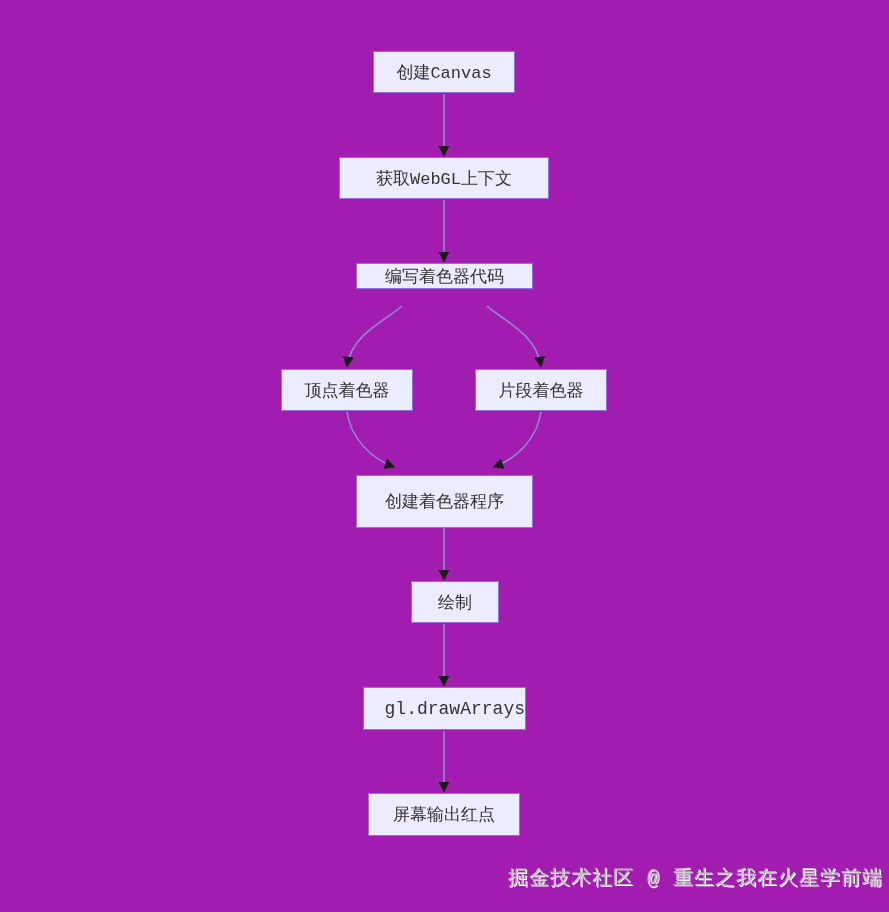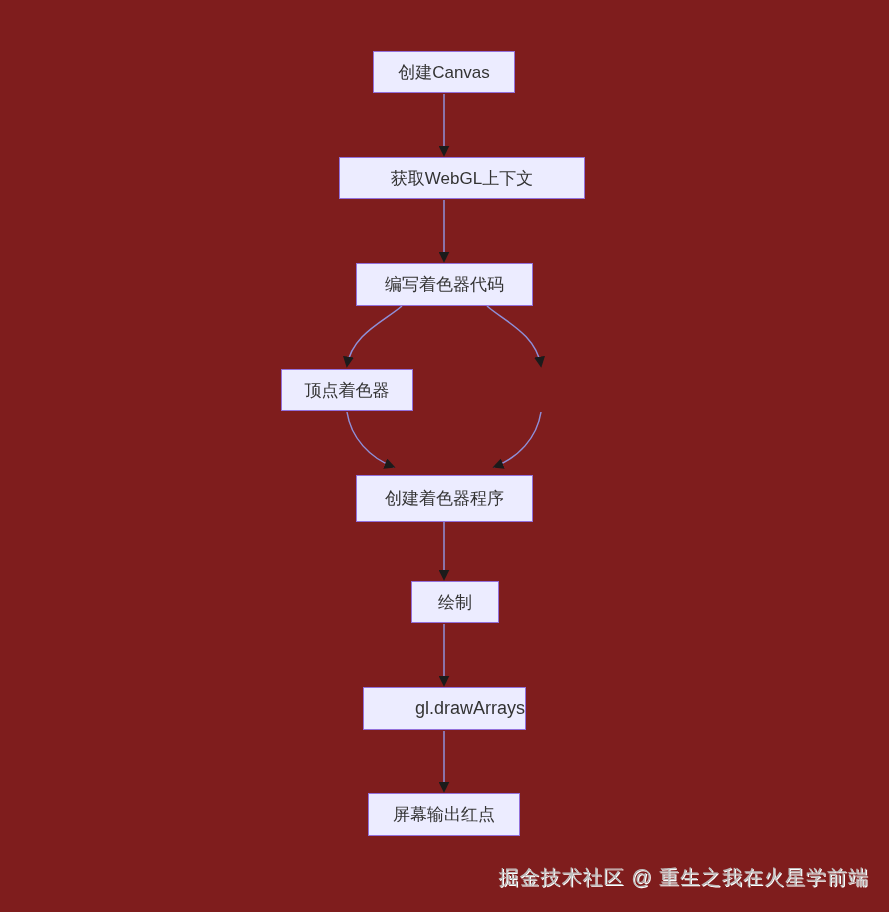--- a/index.html
+++ b/index.html
@@ -5,22 +5,23 @@
   html, body {
     margin: 0;
     padding: 0;
     background: #ffffff;
     font-family: "Liberation Sans", "DejaVu Sans", sans-serif;
   }
   .canvas {
     position: relative;
     width: 889px;
     height: 912px;
-    background: #7f1d1d;
+    background: #a21caf;
     overflow: hidden;
+    font-family: Liberation Mono, monospace;
   }
   .edges-layer {
     position: absolute;
     left: 0;
     top: 0;
     width: 889px;
     height: 912px;
     pointer-events: none;
   }
   .edge {
@@ -41,21 +42,21 @@
     white-space: nowrap;
     text-align: center;
   }
   .node.mono-label {
     font-size: 18px;
     justify-content: flex-end;
   }
   .watermark {
     position: absolute;
     top: 864px;
-    right: 20px;
+    right: 6px;
     font-size: 20px;
     color: #bdbdbd;
     text-shadow: 1px 1px 0 #ffffff;
     letter-spacing: 1px;
     white-space: nowrap;
   }
 </style>
 </head>
 <body>
 
@@ -75,34 +76,37 @@
     <path class="edge" d="M541,412 C537,438 518,458 494,467" marker-end="url(#arrowhead)"></path>
     <path class="edge" d="M444,518 L444,579" marker-end="url(#arrowhead)"></path>
     <path class="edge" d="M444,624 L444,685" marker-end="url(#arrowhead)"></path>
     <path class="edge" d="M444,731 L444,791" marker-end="url(#arrowhead)"></path>
   </svg>
 
   <div class="node" style="left:373px; top:51px;  width:142px; height:42px;">
     <span>创建Canvas</span>
   </div>
 
-  <div class="node" style="left:339px; top:157px; width:246px; height:42px;">
+  <div class="node" style="left:339px; top:157px; width:210px; height:42px;">
     <span>获取WebGL上下文</span>
   </div>
 
-  <div class="node" style="left:356px; top:263px; width:177px; height:43px;text-align:center;">
+  <div class="node" style="left:356px; top:263px; width:177px; height:26px;text-align:center;">
     <span>编写着色器代码</span>
   </div>
 
   <div class="node" style="left:281px; top:369px; width:132px; height:42px;">
     <span>顶点着色器</span>
   </div>
 
+  <div class="node" style="left:475px; top:369px; width:132px; height:42px;">
+    <span>片段着色器</span>
+  </div>
 
-  <div class="node" style="left:356px; top:475px; width:177px; height:47px;">
+  <div class="node" style="left:356px; top:475px; width:177px; height:53px;">
     <span>创建着色器程序</span>
   </div>
 
   <div class="node" style="left:411px; top:581px; width:88px; height:42px;">
     <span>绘制</span>
   </div>
 
   <div class="node mono-label" style="left:363px; top:687px; width:163px; height:43px;">
     <span>gl.drawArrays</span>
   </div>

